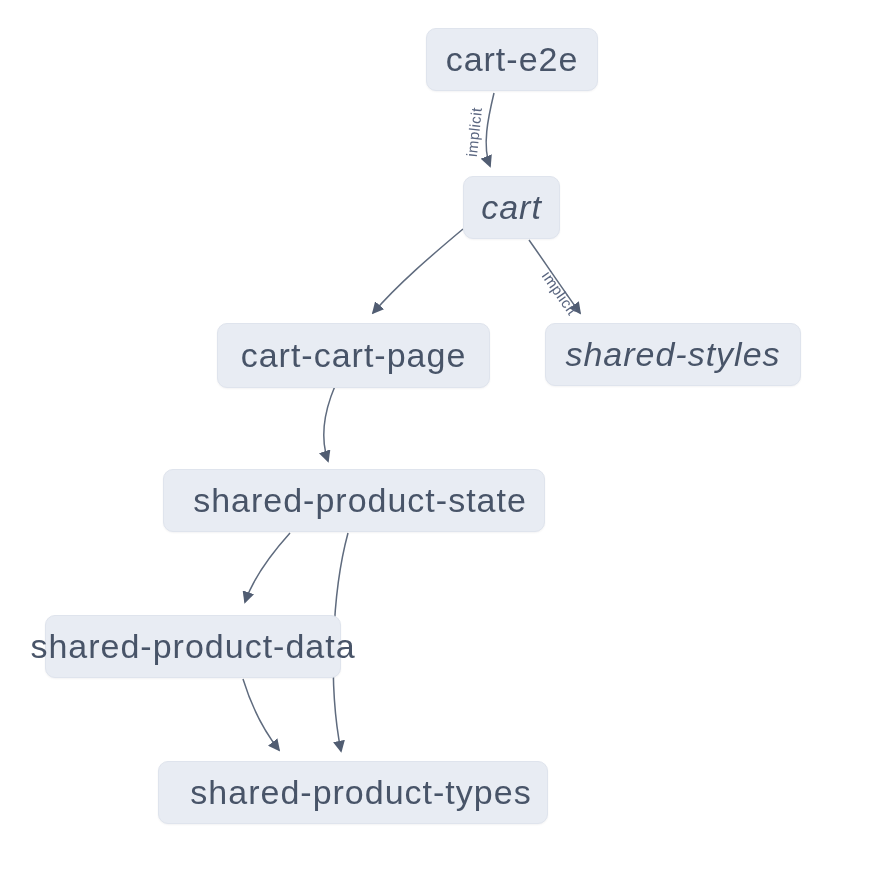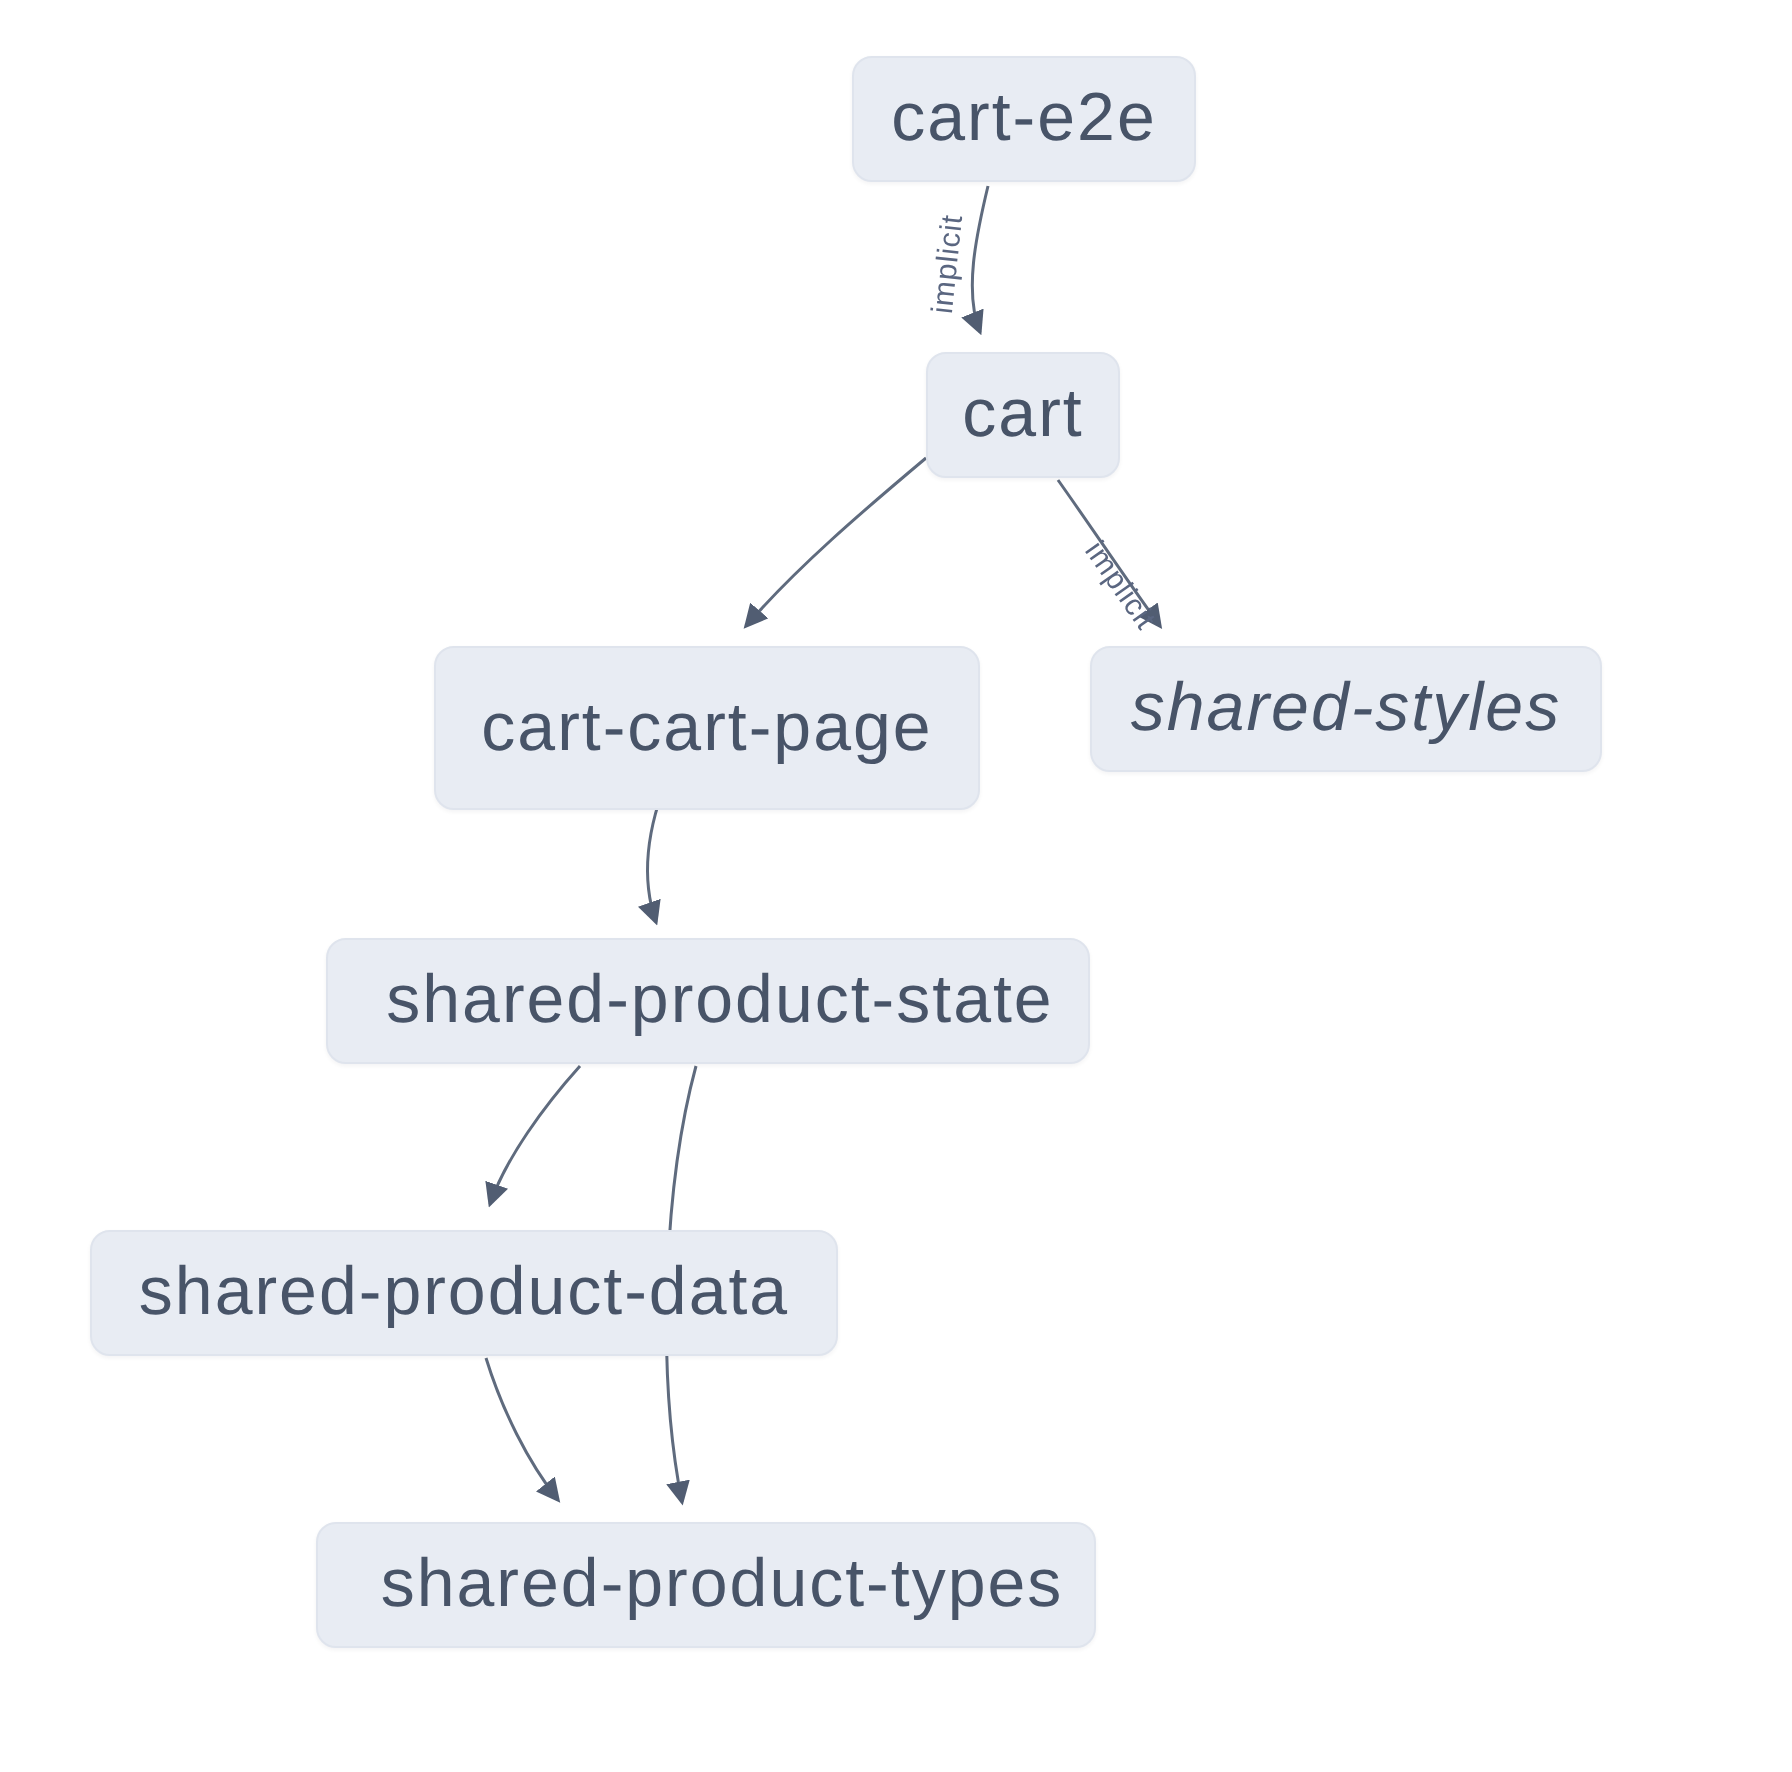--- a/index.html
+++ b/index.html
@@ -76,32 +76,32 @@
       <text class="edge-label" transform="translate(560 293) rotate(55)">implicit</text>
       <path d="M 335 386 C 324 412, 320 438, 328 461" class="edge" marker-end="url(#arrow)"></path>
       <path d="M 290 533 C 272 553, 253 579, 245 602" class="edge" marker-end="url(#arrow)"></path>
       <path d="M 348 533 C 332 592, 328 686, 341 751" class="edge" marker-end="url(#arrow)"></path>
       <path d="M 243 679 C 251 705, 264 731, 279 750" class="edge" marker-end="url(#arrow)"></path>
     </svg>
   <div id="nodes-layer">
       <div class="node" style="left: 426px; top: 28px; width: 172px; height: 63px;">
         <span>cart-e2e</span>
       </div>
-      <div class="node" style="left: 463px; top: 176px; width: 97px; height: 63px;">
+      <div class="node" style="left: 463px; top: 176px; width: 97px; height: 63px; font-style: italic;">
         <span>cart</span>
       </div>
-      <div class="node" style="left: 217px; top: 323px; width: 273px; height: 82px; justify-content: center;">
+      <div class="node" style="left: 217px; top: 323px; width: 273px; height: 65px; justify-content: center;">
         <span>cart-cart-page</span>
       </div>
       <div class="node" style="left: 545px; top: 323px; width: 256px; height: 63px; font-style: italic;">
         <span>shared-styles</span>
       </div>
       <div class="node" style="left: 163px; top: 469px; width: 382px; height: 63px; padding-left: 12px;">
         <span>shared-product-state</span>
       </div>
-      <div class="node" style="left: 45px; top: 615px; width: 374px; height: 63px;">
+      <div class="node" style="left: 45px; top: 615px; width: 296px; height: 63px;">
         <span>shared-product-data</span>
       </div>
       <div class="node" style="left: 158px; top: 761px; width: 390px; height: 63px; padding-left: 16px;">
         <span>shared-product-types</span>
       </div>
     </div>
 </div>
 
 </body></html>

